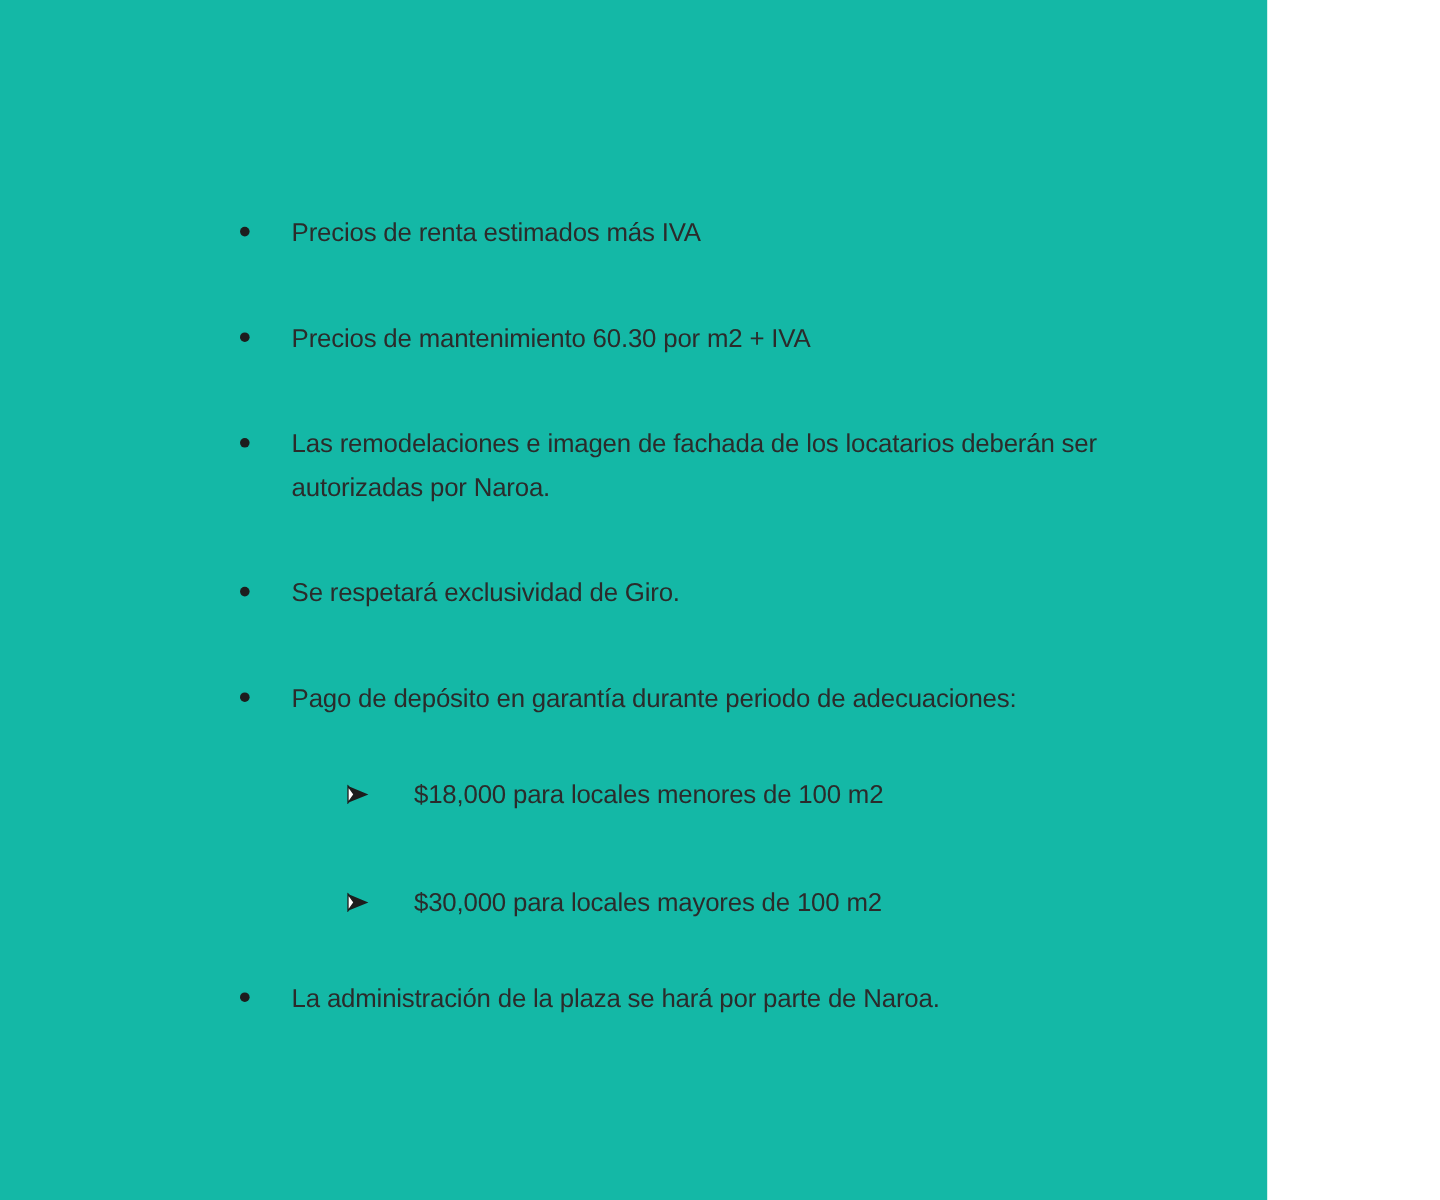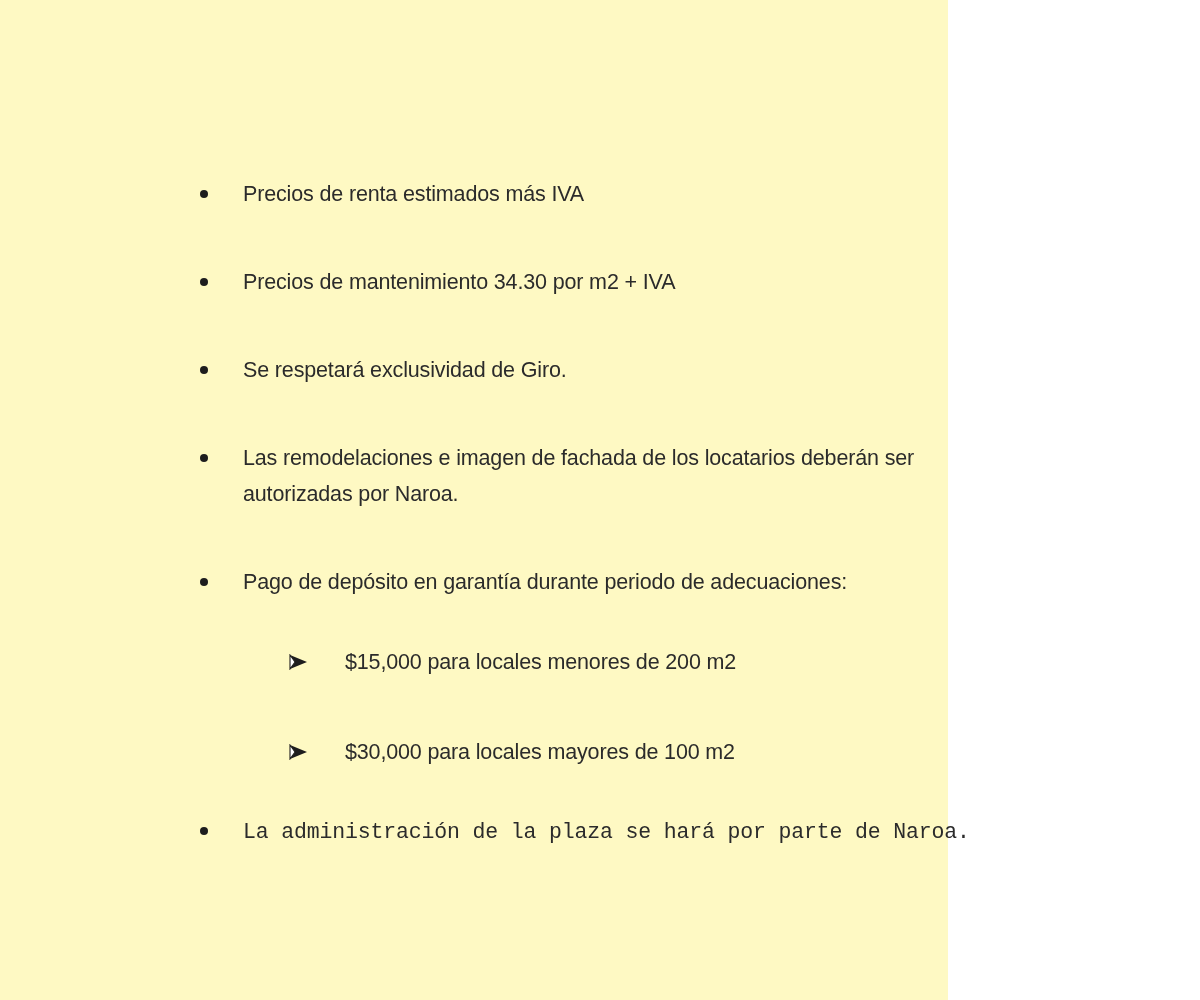--- a/index.html
+++ b/index.html
@@ -12,44 +12,44 @@
     width: 1200px;
     height: 1000px;
     font-family: "Liberation Sans", sans-serif;
     color: #2b2b2b;
     -webkit-font-smoothing: antialiased;
     overflow: hidden;
   }
 
   .slide {
     position: relative;
-    width: 948px;
+    width: 1056px;
     height: 1000px;
-    background: #fef9c3;
+    background: #14b8a6;
     box-sizing: border-box;
   }
 
   .content-body {
     position: absolute;
     left: 196px;
     top: 176px;
     width: 830px;
   }
 
   
   .bullet-item {
     position: relative;
     padding-left: 47px;
     margin: 0 0 52px 0;
     font-size: 21.5px;
     line-height: 36px;
     letter-spacing: -0.15px;
     color: #2b2b2b;
   }
-  .bullet-item:last-child { margin-bottom: 0; font-family: Liberation Mono, monospace; }
+  .bullet-item:last-child { margin-bottom: 0; }
 
   .bullet-marker {
     position: absolute;
     left: 4px;
     top: 0;
     width: 14px;
     line-height: 36px;
     font-size: 19px;
     color: #1d1d1d;
     text-align: left;
@@ -101,48 +101,48 @@
 <div class="slide">
   <div class="content-body">
 
     <div class="bullet-item">
       <span class="bullet-marker"></span>
       <span class="bullet-text">Precios de renta estimados más IVA</span>
     </div>
 
     <div class="bullet-item">
       <span class="bullet-marker"></span>
-      <span class="bullet-text">Precios de mantenimiento 34.30 por m2 + IVA</span>
+      <span class="bullet-text">Precios de mantenimiento 60.30 por m2 + IVA</span>
+    </div>
+
+    <div class="bullet-item">
+      <span class="bullet-marker"></span>
+      <span class="bullet-text">Las remodelaciones e imagen de fachada de los locatarios deberán ser autorizadas por Naroa.</span>
     </div>
 
     <div class="bullet-item">
       <span class="bullet-marker"></span>
       <span class="bullet-text">Se respetará exclusividad de Giro.</span>
-    </div>
-
-    <div class="bullet-item">
-      <span class="bullet-marker"></span>
-      <span class="bullet-text">Las remodelaciones e imagen de fachada de los locatarios deberán ser autorizadas por Naroa.</span>
     </div>
 
 
     <div class="bullet-item" style="margin-bottom:0;">
       <span class="bullet-marker"></span>
       <span class="bullet-text">Pago de depósito en garantía durante periodo de adecuaciones:</span>
     </div>
 
     <div class="sub-list">
       <div class="sub-item">
         <span class="sub-marker">
           <svg width="22" height="16" viewBox="0 0 22 16" aria-hidden="true">
             <polygon points="2,1 19,8 2,15 7,8" fill="#1d1d1d"></polygon>
             <polygon points="2,1 7,8 2,15" fill="#ffffff" stroke="#1d1d1d" stroke-width="1.1"></polygon>
           </svg>
         </span>
-        <span class="sub-text">$15,000 para locales menores de 200 m2</span>
+        <span class="sub-text">$18,000 para locales menores de 100 m2</span>
       </div>
 
       <div class="sub-item">
         <span class="sub-marker">
           <svg width="22" height="16" viewBox="0 0 22 16" aria-hidden="true">
             <polygon points="2,1 19,8 2,15 7,8" fill="#1d1d1d"></polygon>
             <polygon points="2,1 7,8 2,15" fill="#ffffff" stroke="#1d1d1d" stroke-width="1.1"></polygon>
           </svg>
         </span>
         <span class="sub-text">$30,000 para locales mayores de 100 m2</span>

